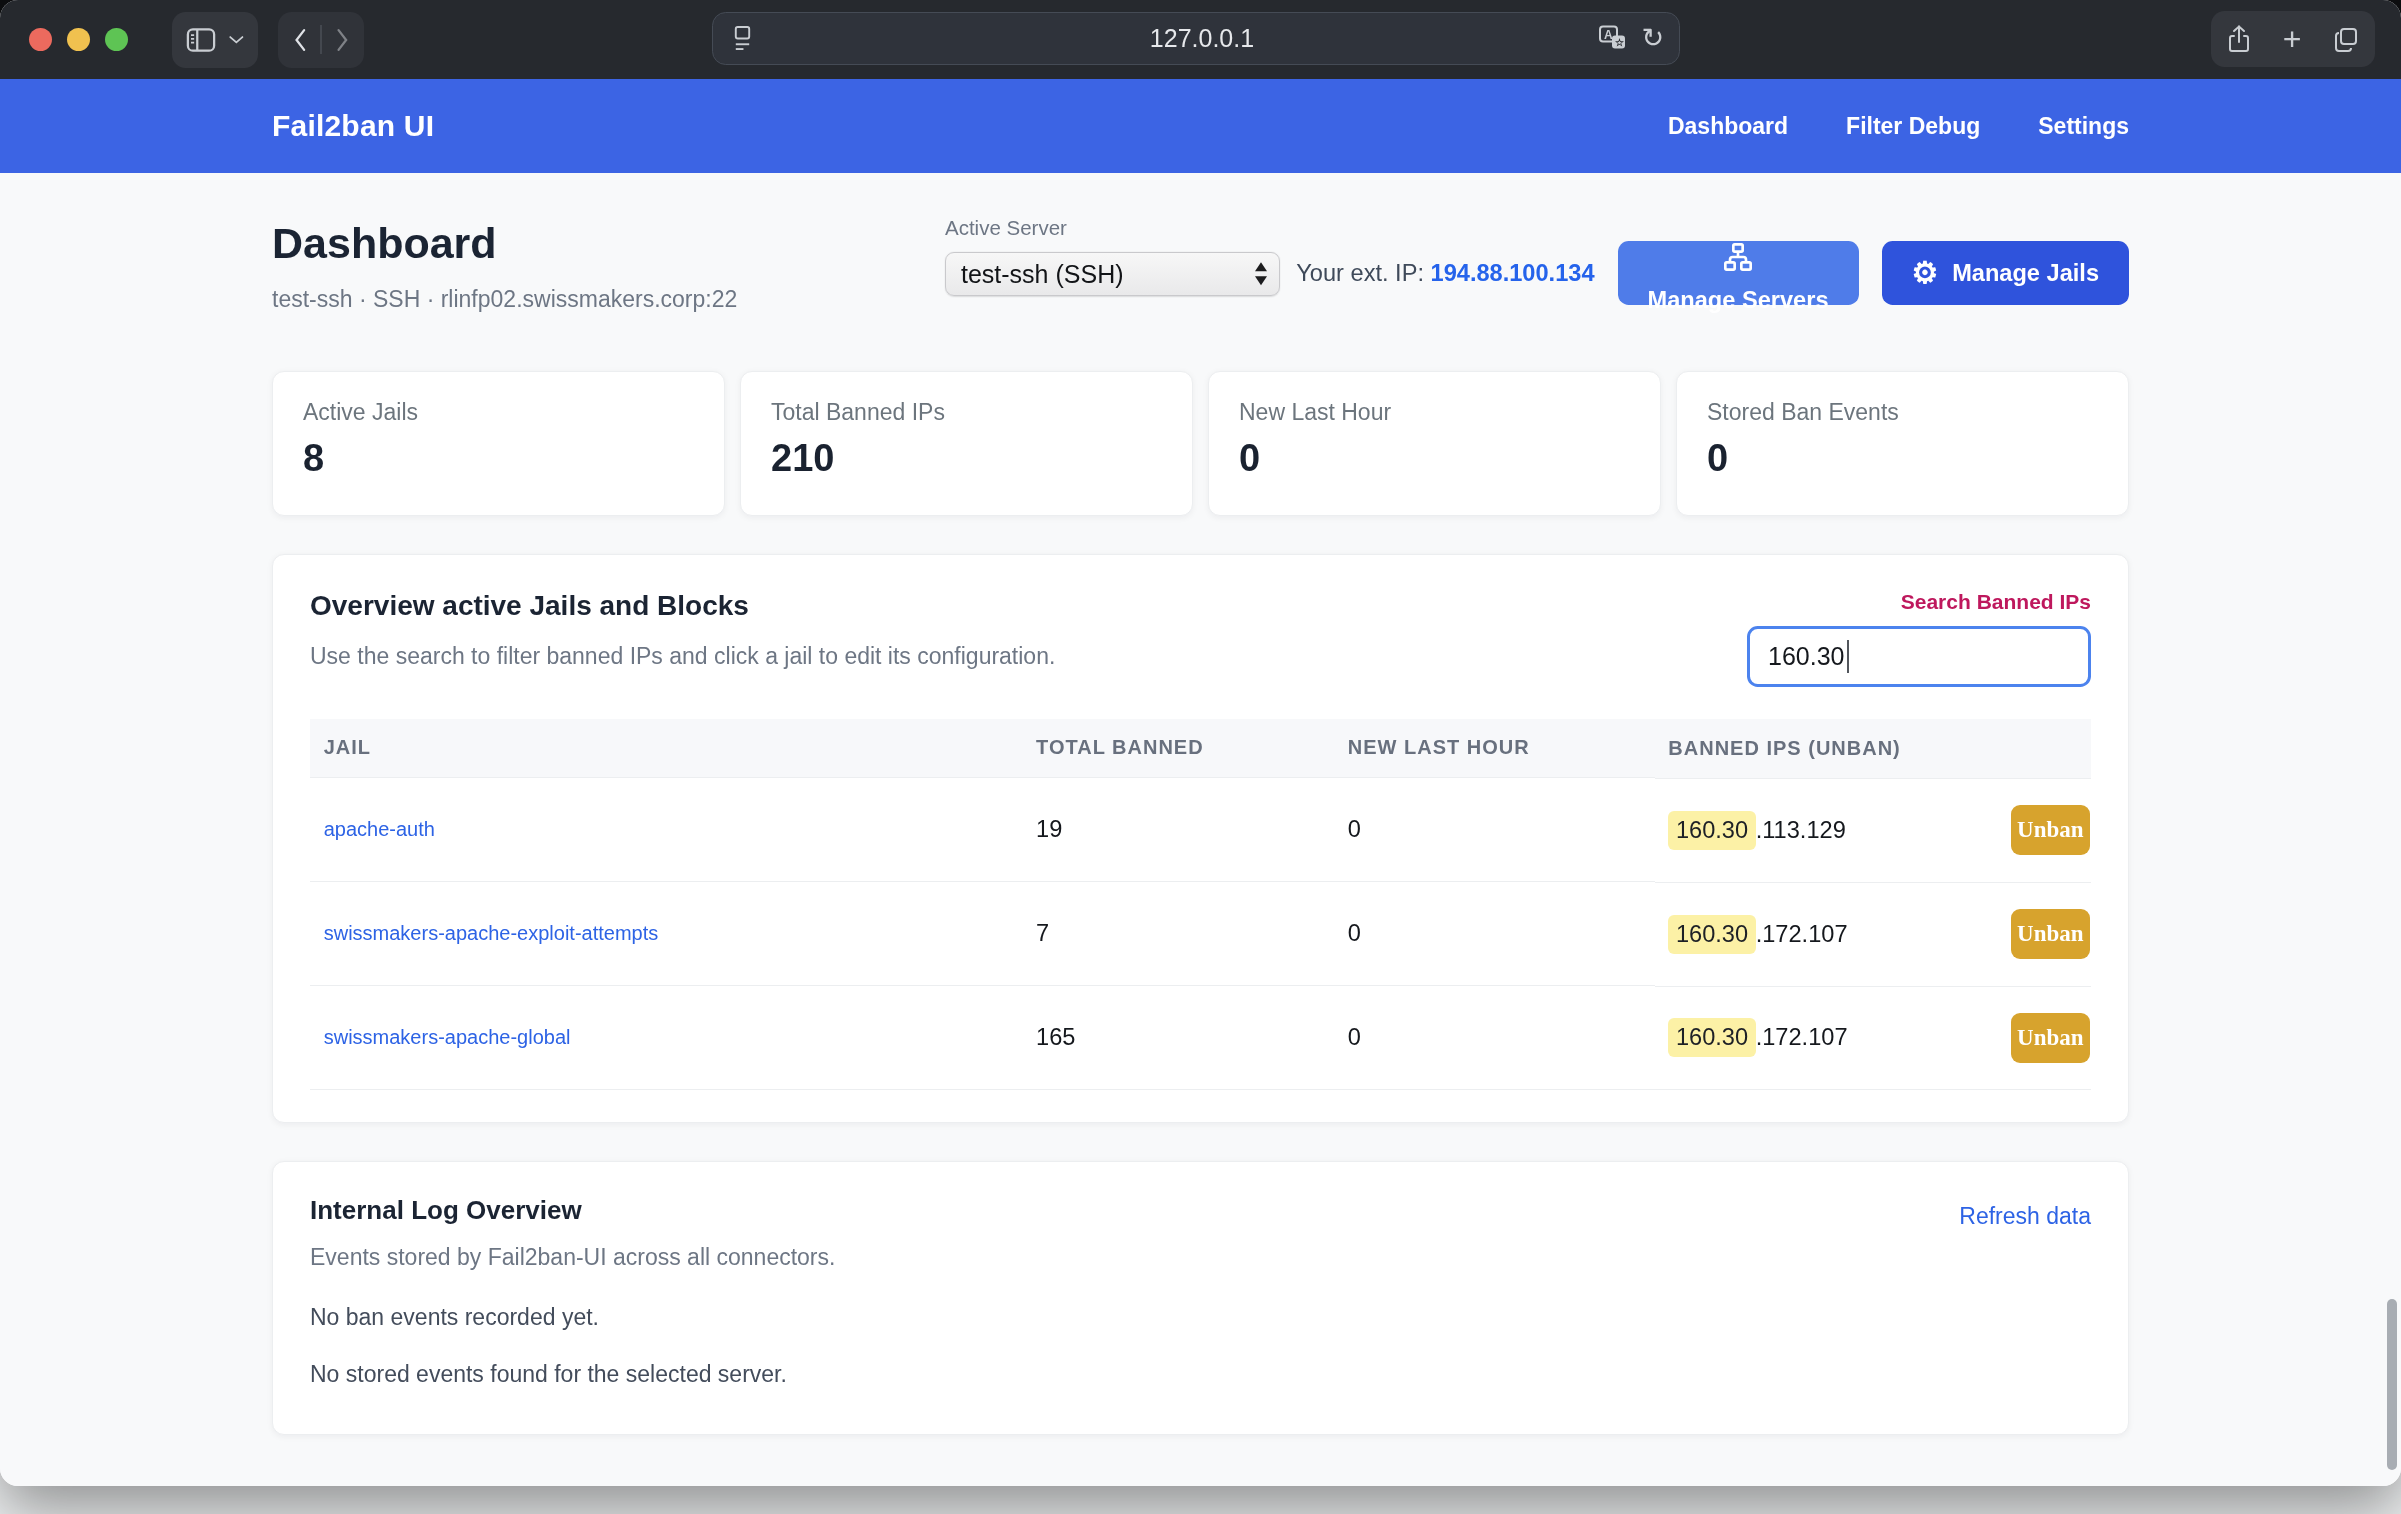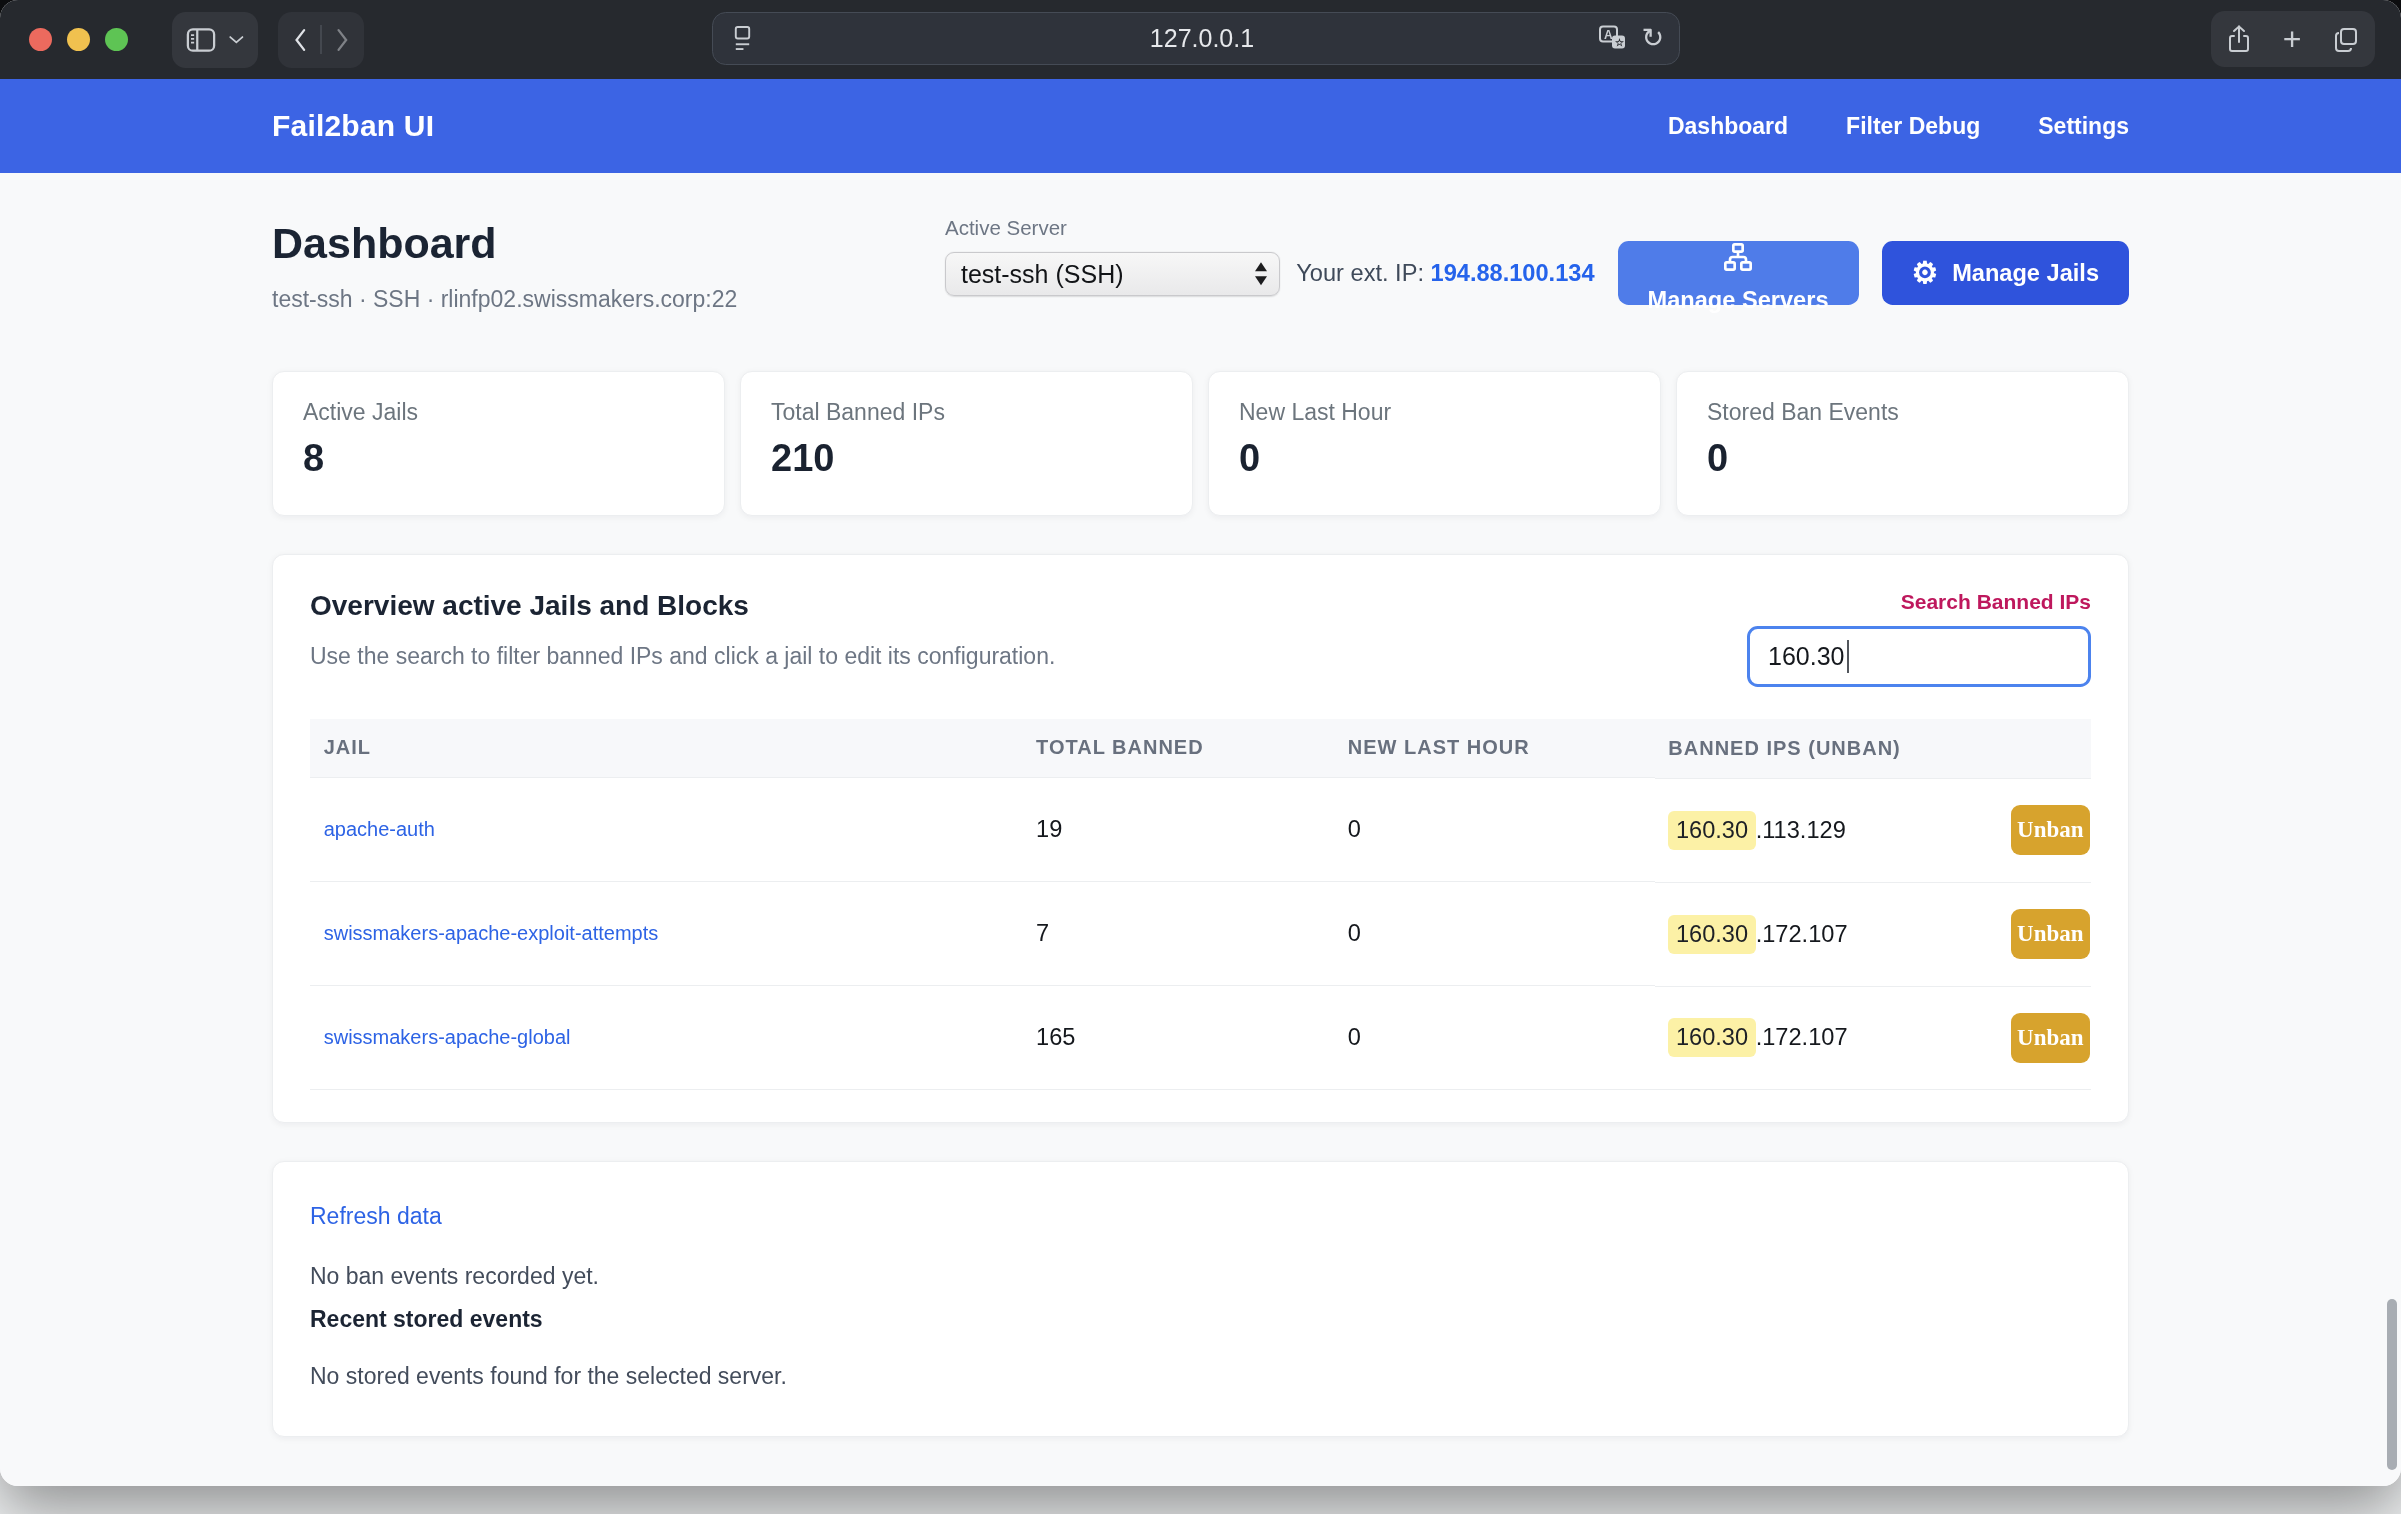--- a/index.html
+++ b/index.html
@@ -362,24 +362,27 @@
                   </span>
                 <button class="unban-btn">Unban</button>
               </td>
             </tr>
           </tbody>
         </table>
       </div>
 
       <div class="card log-card">
         <div class="log-head">
+          <div>
+            <h3 class="log-title">Internal Log Overview</h3>
+            <p class="log-desc">Events stored by Fail2ban-UI across all connectors.</p>
+          </div>
           <span class="refresh-link">Refresh data</span>
         </div>
         <p class="no-ban">No ban events recorded yet.</p>
-        <h4 class="recent-title">Recent stored events</h4>
         <p class="no-stored">No stored events found for the selected server.</p>
       </div>
 
     </div>
 
     <div class="scroll-thumb"></div>
   </div>
 </div>
 
 

